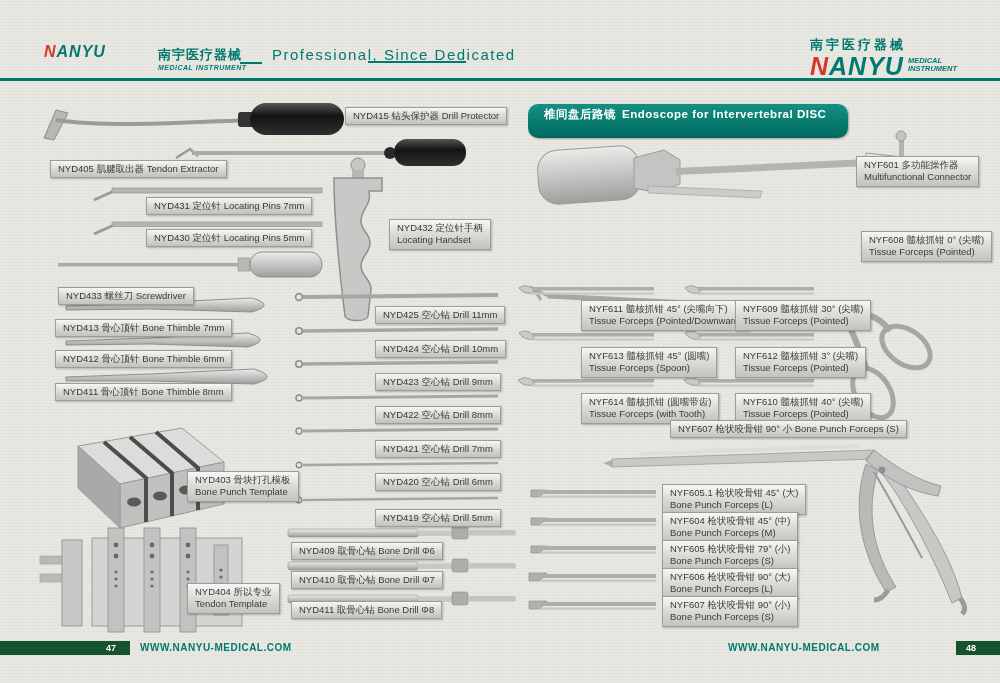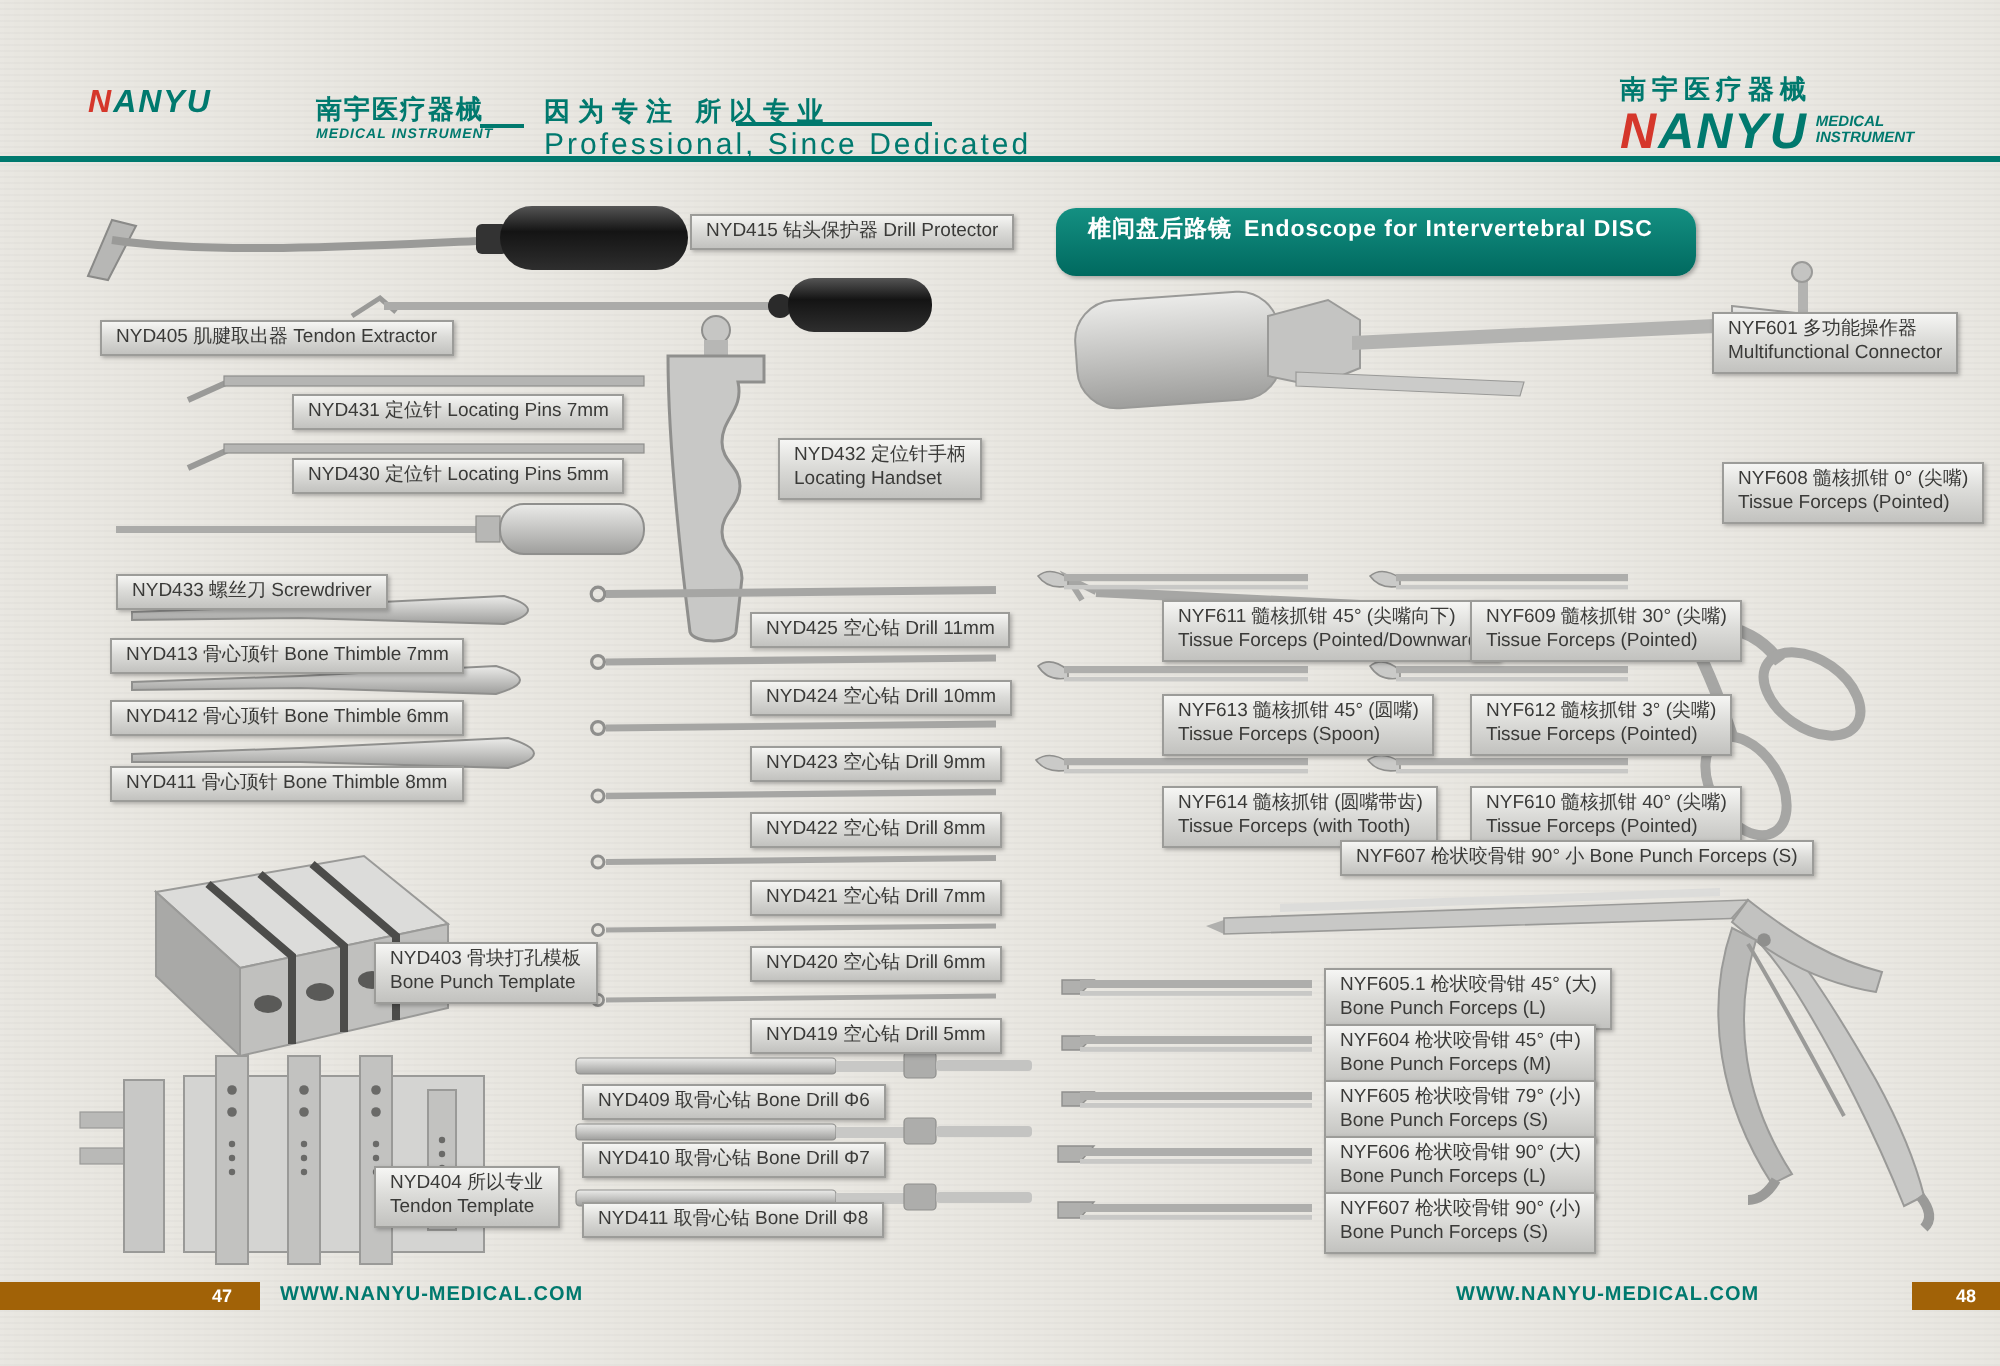--- a/index.html
+++ b/index.html
@@ -34,44 +34,43 @@
        border:1px solid #9c9c99;box-shadow:1px 1px 2px rgba(0,0,0,.25);
        padding:2px 7px;font-size:9.5px;line-height:1.3;color:#3a3a38}
   .lbl span{display:block}
   
   .banner{position:absolute;left:528px;top:104px;z-index:3;color:#fff;
        background:linear-gradient(180deg,#149082 0%,#00695f 100%);
        border-radius:10px;padding:3px 16px 16px;font-size:11.5px;font-weight:bold;
        letter-spacing:.5px;box-shadow:1px 1px 2px rgba(0,0,0,.3)}
   .banner span{margin-right:6px}
   
-  .footer-bar{position:absolute;top:641px;height:14px;z-index:4;background:#a16207;color:#fff;
+  .footer-bar{position:absolute;top:641px;height:14px;z-index:4;background:#14532d;color:#fff;
        font-size:9px;font-weight:bold;line-height:14px}
   .fb-left{left:0;width:130px;text-align:right;padding-right:14px;box-sizing:border-box}
-  .fb-right{left:956px;width:44px;text-align:center;padding-left:10px;box-sizing:border-box}
+  .fb-right{left:956px;width:44px;text-align:left;padding-left:10px;box-sizing:border-box}
   .site{position:absolute;top:642px;z-index:4;color:#00796e;font-weight:bold;font-size:10px;letter-spacing:.5px}
   .site-l{left:140px}
   .site-r{left:728px}
   
   .art{position:absolute;left:0;top:0;z-index:1}
 </style>
 </head>
 <body>
 
 <div class="paper"></div>
 
 <div class="header">
   <div class="logoL nanyu"><span class="n">N</span><span class="anyu">ANYU</span></div>
   <div class="logoL-txt">
     <div class="cn">南宇医疗器械</div>
     <div class="sub">MEDICAL  INSTRUMENT</div>
   </div>
   <div class="dash"></div>
   <div class="tagline">
-    <div class="tcn">因为专注 所以专业</div>
     <div class="ten">Professional, Since Dedicated</div>
   </div>
   <div class="tline"></div>
   <div class="logoR">
     <div class="cn">南宇医疗器械</div>
     <div class="row">
       <span class="nanyu"><span class="n">N</span><span class="anyu">ANYU</span></span>
       <span class="sub2">
         <span>MEDICAL</span><br>
         <span>INSTRUMENT</span>

